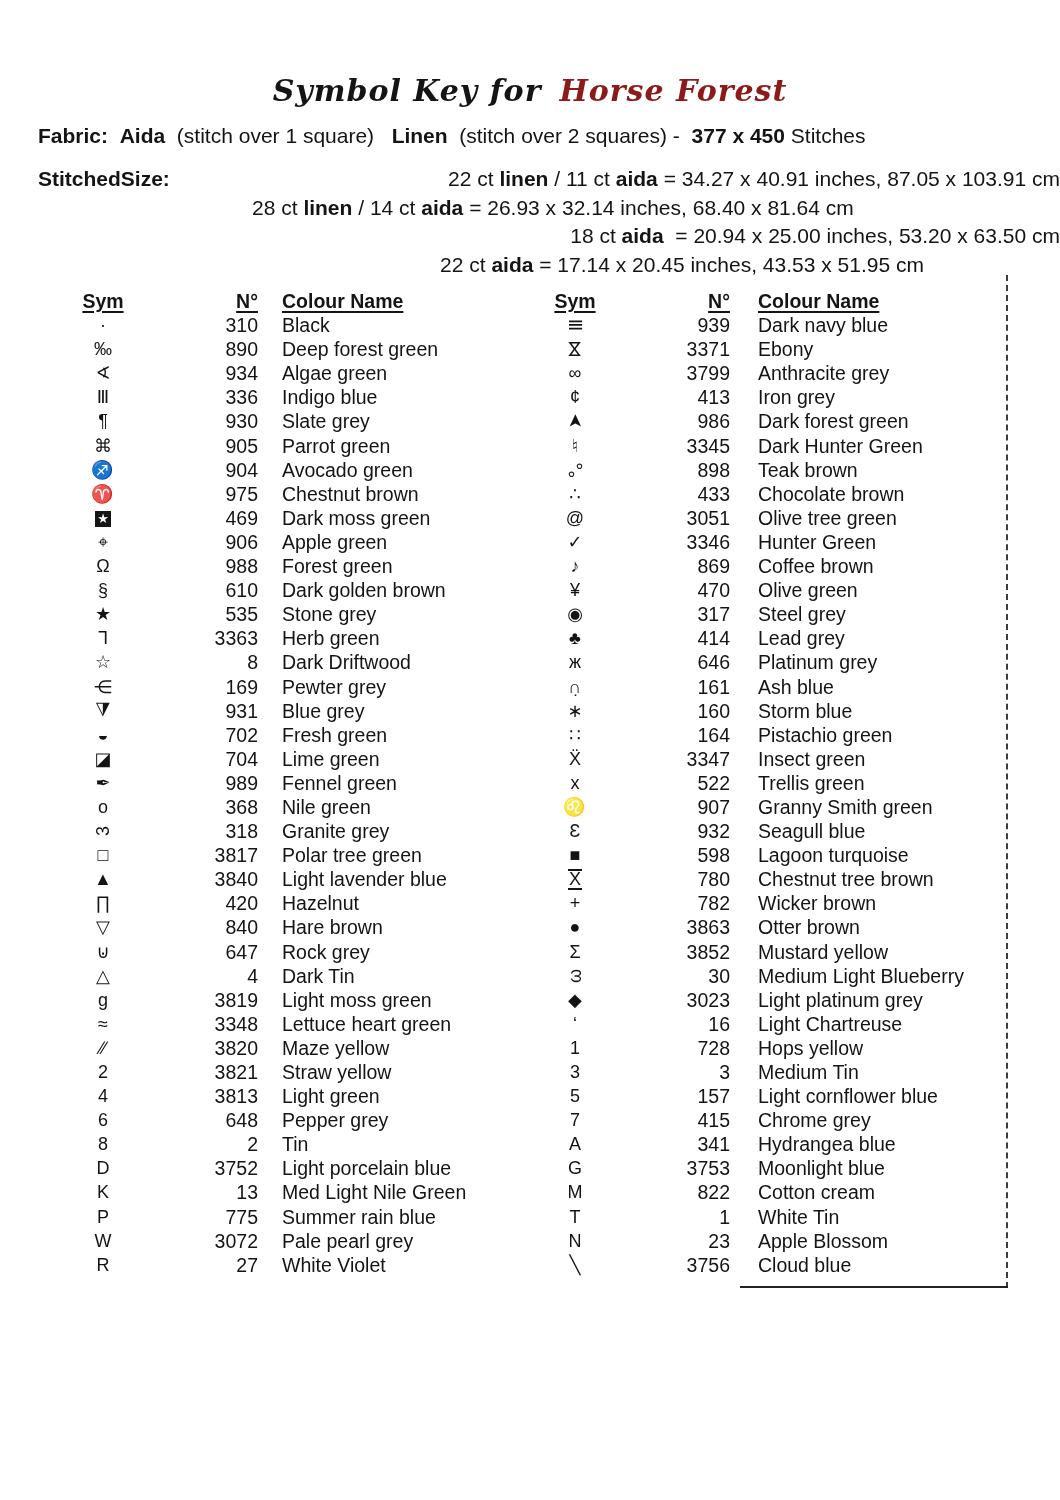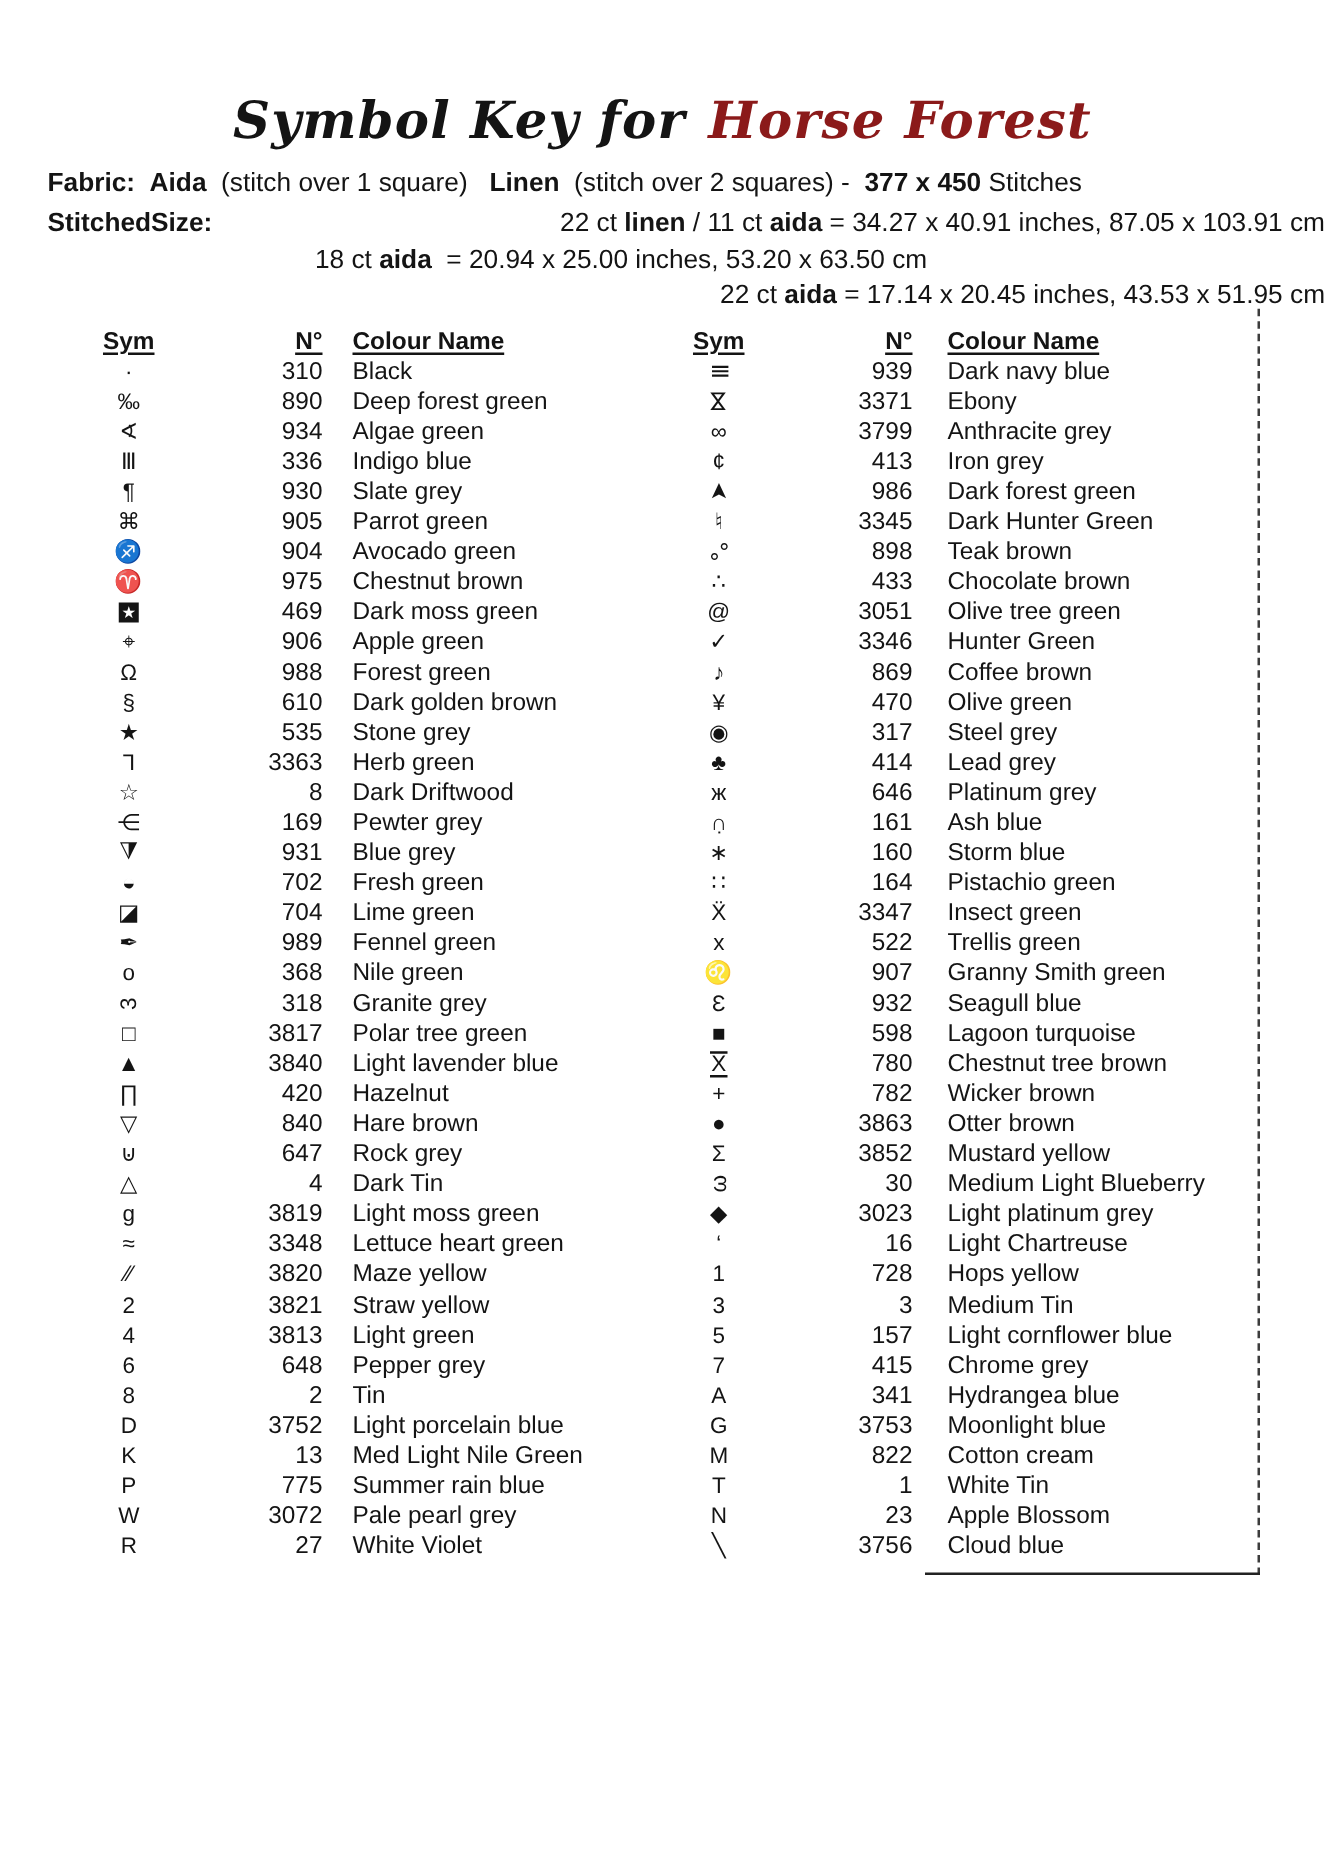--- a/index.html
+++ b/index.html
@@ -1,27 +1,27 @@
 <!DOCTYPE html>
 <html><head>
 <meta charset="utf-8">
 <style>
   html,body{margin:0;padding:0;background:#ffffff;}
   body{width:1060px;min-height:1500px;font-family:"Liberation Sans",sans-serif;color:#141414;position:relative;}
   .page{position:relative;width:1060px;min-height:1500px;overflow:hidden;}
 
   
-  .title{margin-top:76px;text-align:center;font-family:"DejaVu Serif",serif;font-style:italic;font-weight:bold;font-size:41px;letter-spacing:1px;line-height:1;}
+  .title{margin-top:76px;text-align:center;font-family:"DejaVu Serif",serif;font-style:italic;font-weight:bold;font-size:30px;letter-spacing:1px;line-height:1;}
   .title .pattern-name{margin-left:18px;}
 
   
   .fabric{margin:16px 0 0 38px;font-size:21px;white-space:pre-wrap;line-height:28px;}
 
   
-  .size-block{display:flex;margin:4px 0 0 38px;font-size:21px;line-height:28.5px;}
+  .size-block{display:flex;margin:15px 0 0 38px;font-size:21px;line-height:28.5px;}
   .size-label{font-weight:bold;width:150px;flex:0 0 150px;}
   .size-lines{flex:1;}
   .size-line{white-space:pre-wrap;}
   .size-line:nth-child(1){padding-left:37px;text-align:right;}
   .size-line:nth-child(2){padding-left:64px;}
   .size-line:nth-child(3){padding-left:230px;text-align:right;}
   .size-line:nth-child(4){padding-left:252px;}
 
   
   .tables{position:relative;margin-top:10px;height:1010px;padding-left:12px;}
@@ -52,20 +52,21 @@
   <div class="title">
     <span>Symbol Key for</span><span class="pattern-name" style="color: rgb(139, 26, 26);">Horse Forest</span>
   </div>
 
   <div class="fabric"><span style="font-weight: bold;">Fabric:</span><span>  </span><span style="font-weight: bold;">Aida</span><span>  (stitch over 1 square)   </span><span style="font-weight: bold;">Linen</span><span>  (stitch over 2 squares) -  </span><span style="font-weight: bold;">377 x 450</span><span> Stitches</span></div>
 
   <div class="size-block">
     <div class="size-label">StitchedSize:</div>
     <div class="size-lines">
         <div class="size-line"><span>22 ct </span><span style="font-weight: bold;">linen</span><span> / 11 ct </span><span style="font-weight: bold;">aida</span><span> = 34.27 x 40.91 inches, 87.05 x 103.91 cm</span></div>
+        <div class="size-line"><span>28 ct </span><span style="font-weight: bold;">linen</span><span> / 14 ct </span><span style="font-weight: bold;">aida</span><span> = 26.93 x 32.14 inches, 68.40 x 81.64 cm</span></div>
         <div class="size-line"><span>18 ct </span><span style="font-weight: bold;">aida</span><span>  = 20.94 x 25.00 inches, 53.20 x 63.50 cm</span></div>
         <div class="size-line"><span>22 ct </span><span style="font-weight: bold;">aida</span><span> = 17.14 x 20.45 inches, 43.53 x 51.95 cm</span></div>
       </div>
   </div>
 
   <div class="tables">
     <div class="key-table lt">
       <div class="cell c-sym th">Sym</div>
       <div class="cell c-num th">N°</div>
       <div class="cell c-name th">Colour Name</div>

